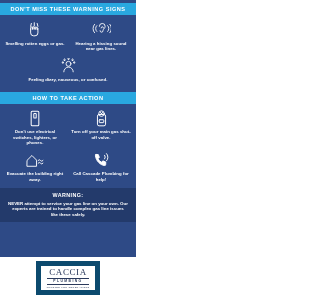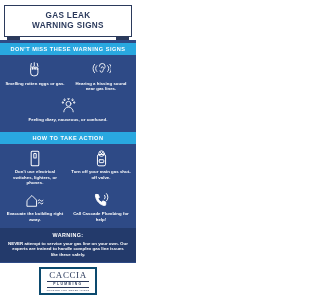--- a/index.html
+++ b/index.html
@@ -140,21 +140,21 @@
   
   .footer {
     background: #ffffff;
     flex: 0 0 auto;
     display: flex;
     align-items: center;
     justify-content: center;
     padding: 4px 0 5px 0;
   }
   .logo {
-    border: 2px solid #0c4a6e;
+    border: 5px solid #0c4a6e;
     padding: 1.5px 6px 1.5px 6px;
     text-align: center;
     background: #ffffff;
   }
   .logo-name {
     color: #2b3a5c;
     font-family: "Liberation Serif", serif;
     font-size: 9px;
     font-weight: normal;
     letter-spacing: 0.6px;
@@ -175,28 +175,20 @@
     font-size: 2.4px;
     letter-spacing: 0.35px;
     margin-top: 0.8px;
   }
 </style>
 </head>
 <body>
 
 <div class="poster">
 
-  <div class="header">
-    <div class="title-box">
-      <div class="title-line">GAS LEAK</div>
-      <div class="title-line">WARNING SIGNS</div>
-      <span class="tick left"></span>
-      <span class="tick right"></span>
-    </div>
-  </div>
 
   <div class="body-navy">
 
     <div class="banner">DON'T MISS THESE WARNING SIGNS</div>
 
     <div class="grid">
 
       <div class="cell">
         <span class="icon">
           <svg width="18" height="16" viewBox="0 0 24 22">

